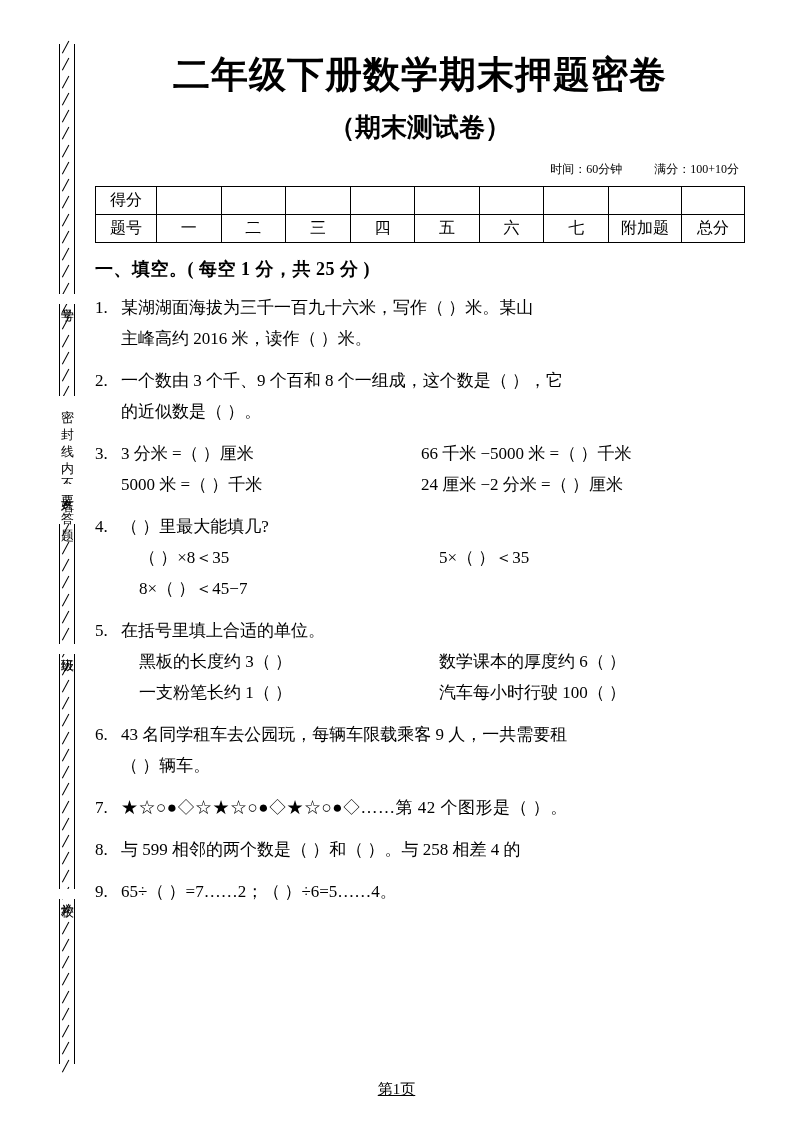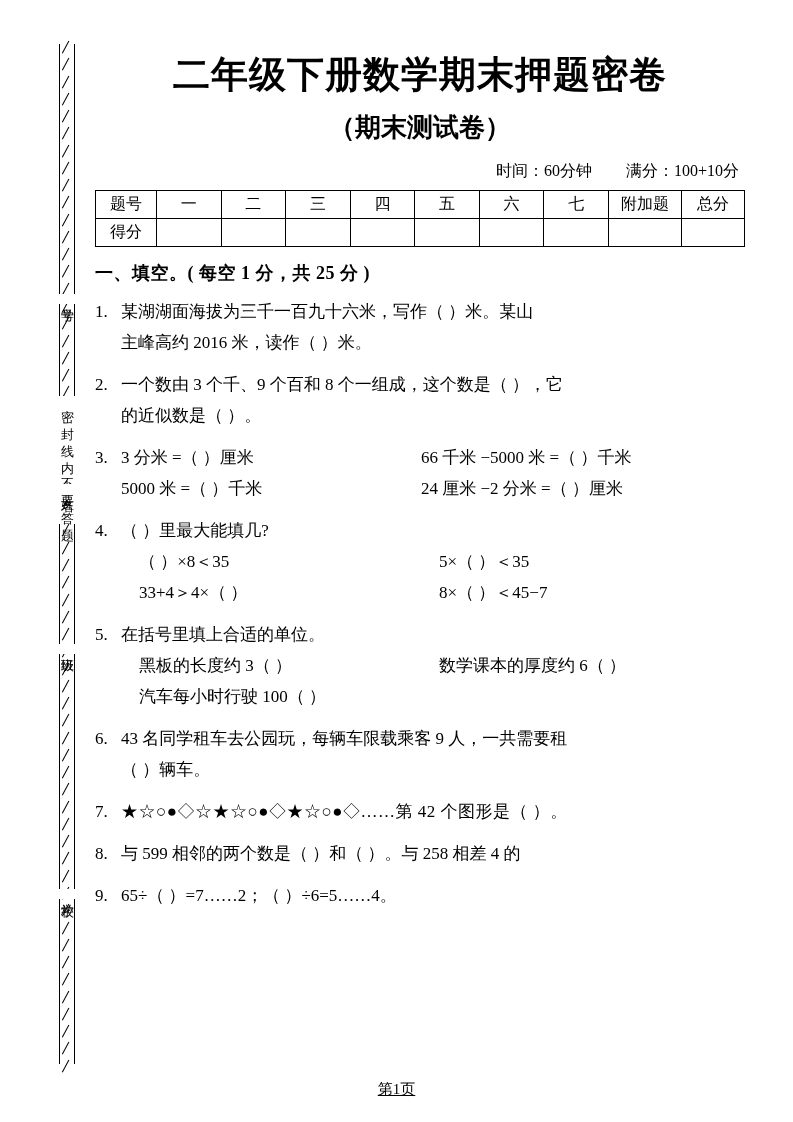--- a/index.html
+++ b/index.html
@@ -99,21 +99,21 @@
     font-family: "Liberation Serif", serif;
     font-weight: bold;
     font-size: 26px;
     text-align: center;
     margin: 10px 0 0 0;
   }
 
   .meta-line {
     margin-top: 16px;
     text-align: right;
-    font-size: 16px;
+    font-size: 12px;
     padding-right: 6px;
   }
   .meta-line span.gap { display: inline-block; width: 26px; }
 
   table.score-table {
     margin-top: 8px;
     border-collapse: collapse;
     width: 650px;
     table-layout: fixed;
   }
@@ -260,44 +260,44 @@
     <div class="title-sub">（期末测试卷）</div>
 
     <div class="meta-line">
       <span>时间：60分钟</span>
       <span class="gap"></span>
       <span>满分：100+10分</span>
     </div>
 
     <table class="score-table">
       <tbody>
+        <tr>
+          <td class="hdr-first">得分</td>
+          <td></td>
+          <td></td>
+          <td></td>
+          <td></td>
+          <td></td>
+          <td></td>
+          <td></td>
+          <td class="col-extra"></td>
+          <td class="col-total"></td>
+        </tr>
         <tr>
           <td class="hdr-first">题号</td>
           <td>一</td>
           <td>二</td>
           <td>三</td>
           <td>四</td>
           <td>五</td>
           <td>六</td>
           <td>七</td>
           <td class="col-extra">附加题</td>
           <td class="col-total">总分</td>
         </tr>
-        <tr>
-          <td class="hdr-first">得分</td>
-          <td></td>
-          <td></td>
-          <td></td>
-          <td></td>
-          <td></td>
-          <td></td>
-          <td></td>
-          <td class="col-extra"></td>
-          <td class="col-total"></td>
-        </tr>
       </tbody>
     </table>
 
     <div class="sec-heading">一、填空。( 每空 1 分，共 25 分 )</div>
 
     <ol class="qlist">
 
       <li class="q">
         <div class="q-num">1.</div>
         <div class="q-body">
@@ -330,35 +330,35 @@
 
       <li class="q">
         <div class="q-num">4.</div>
         <div class="q-body">
           <div class="q-line">（          ）里最大能填几?</div>
           <div class="two-col sub-indent">
             <div>（          ）×8＜35</div>
             <div>5×（          ）＜35</div>
           </div>
           <div class="two-col sub-indent">
-            <div>33+4＞4×（          ）</div>
             <div>8×（          ）＜45−7</div>
           </div>
         </div>
       </li>
 
       <li class="q">
         <div class="q-num">5.</div>
         <div class="q-body">
           <div class="q-line">在括号里填上合适的单位。</div>
           <div class="two-col sub-indent">
             <div>黑板的长度约 3（          ）</div>
             <div>数学课本的厚度约 6（          ）</div>
           </div>
           <div class="two-col sub-indent">
+            <div>一支粉笔长约 1（          ）</div>
             <div>汽车每小时行驶 100（          ）</div>
           </div>
         </div>
       </li>
 
       <li class="q">
         <div class="q-num">6.</div>
         <div class="q-body">
           <div class="q-line">43 名同学租车去公园玩，每辆车限载乘客 9 人，一共需要租</div>
           <div class="q-line">（          ）辆车。</div>

